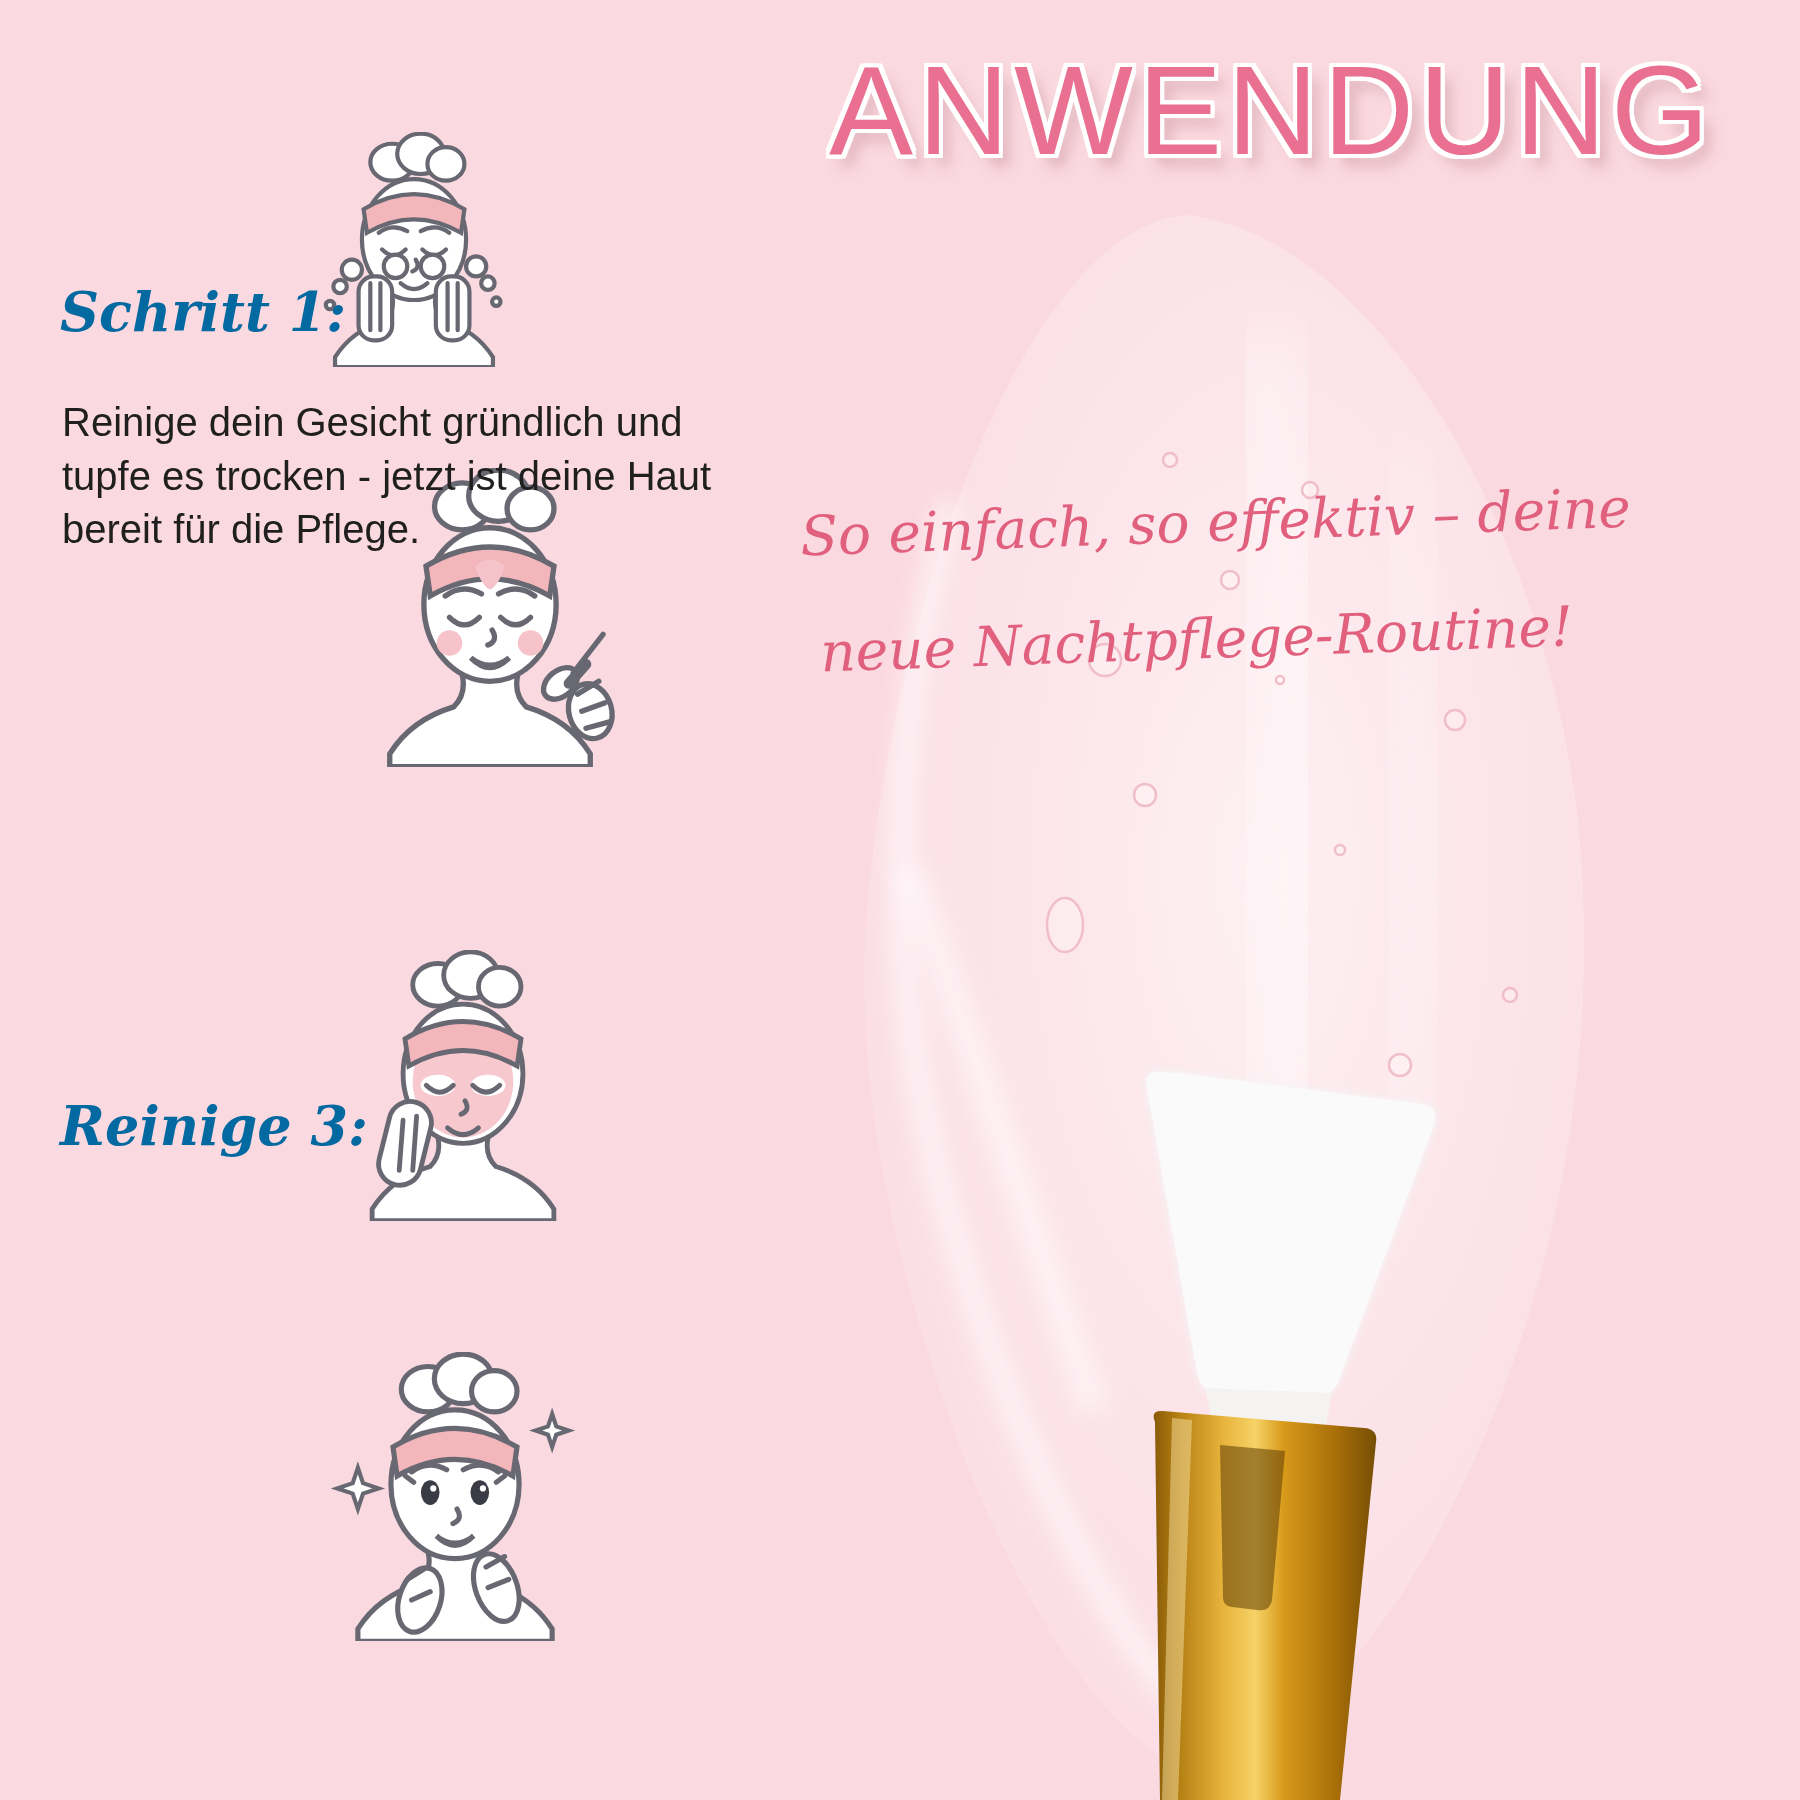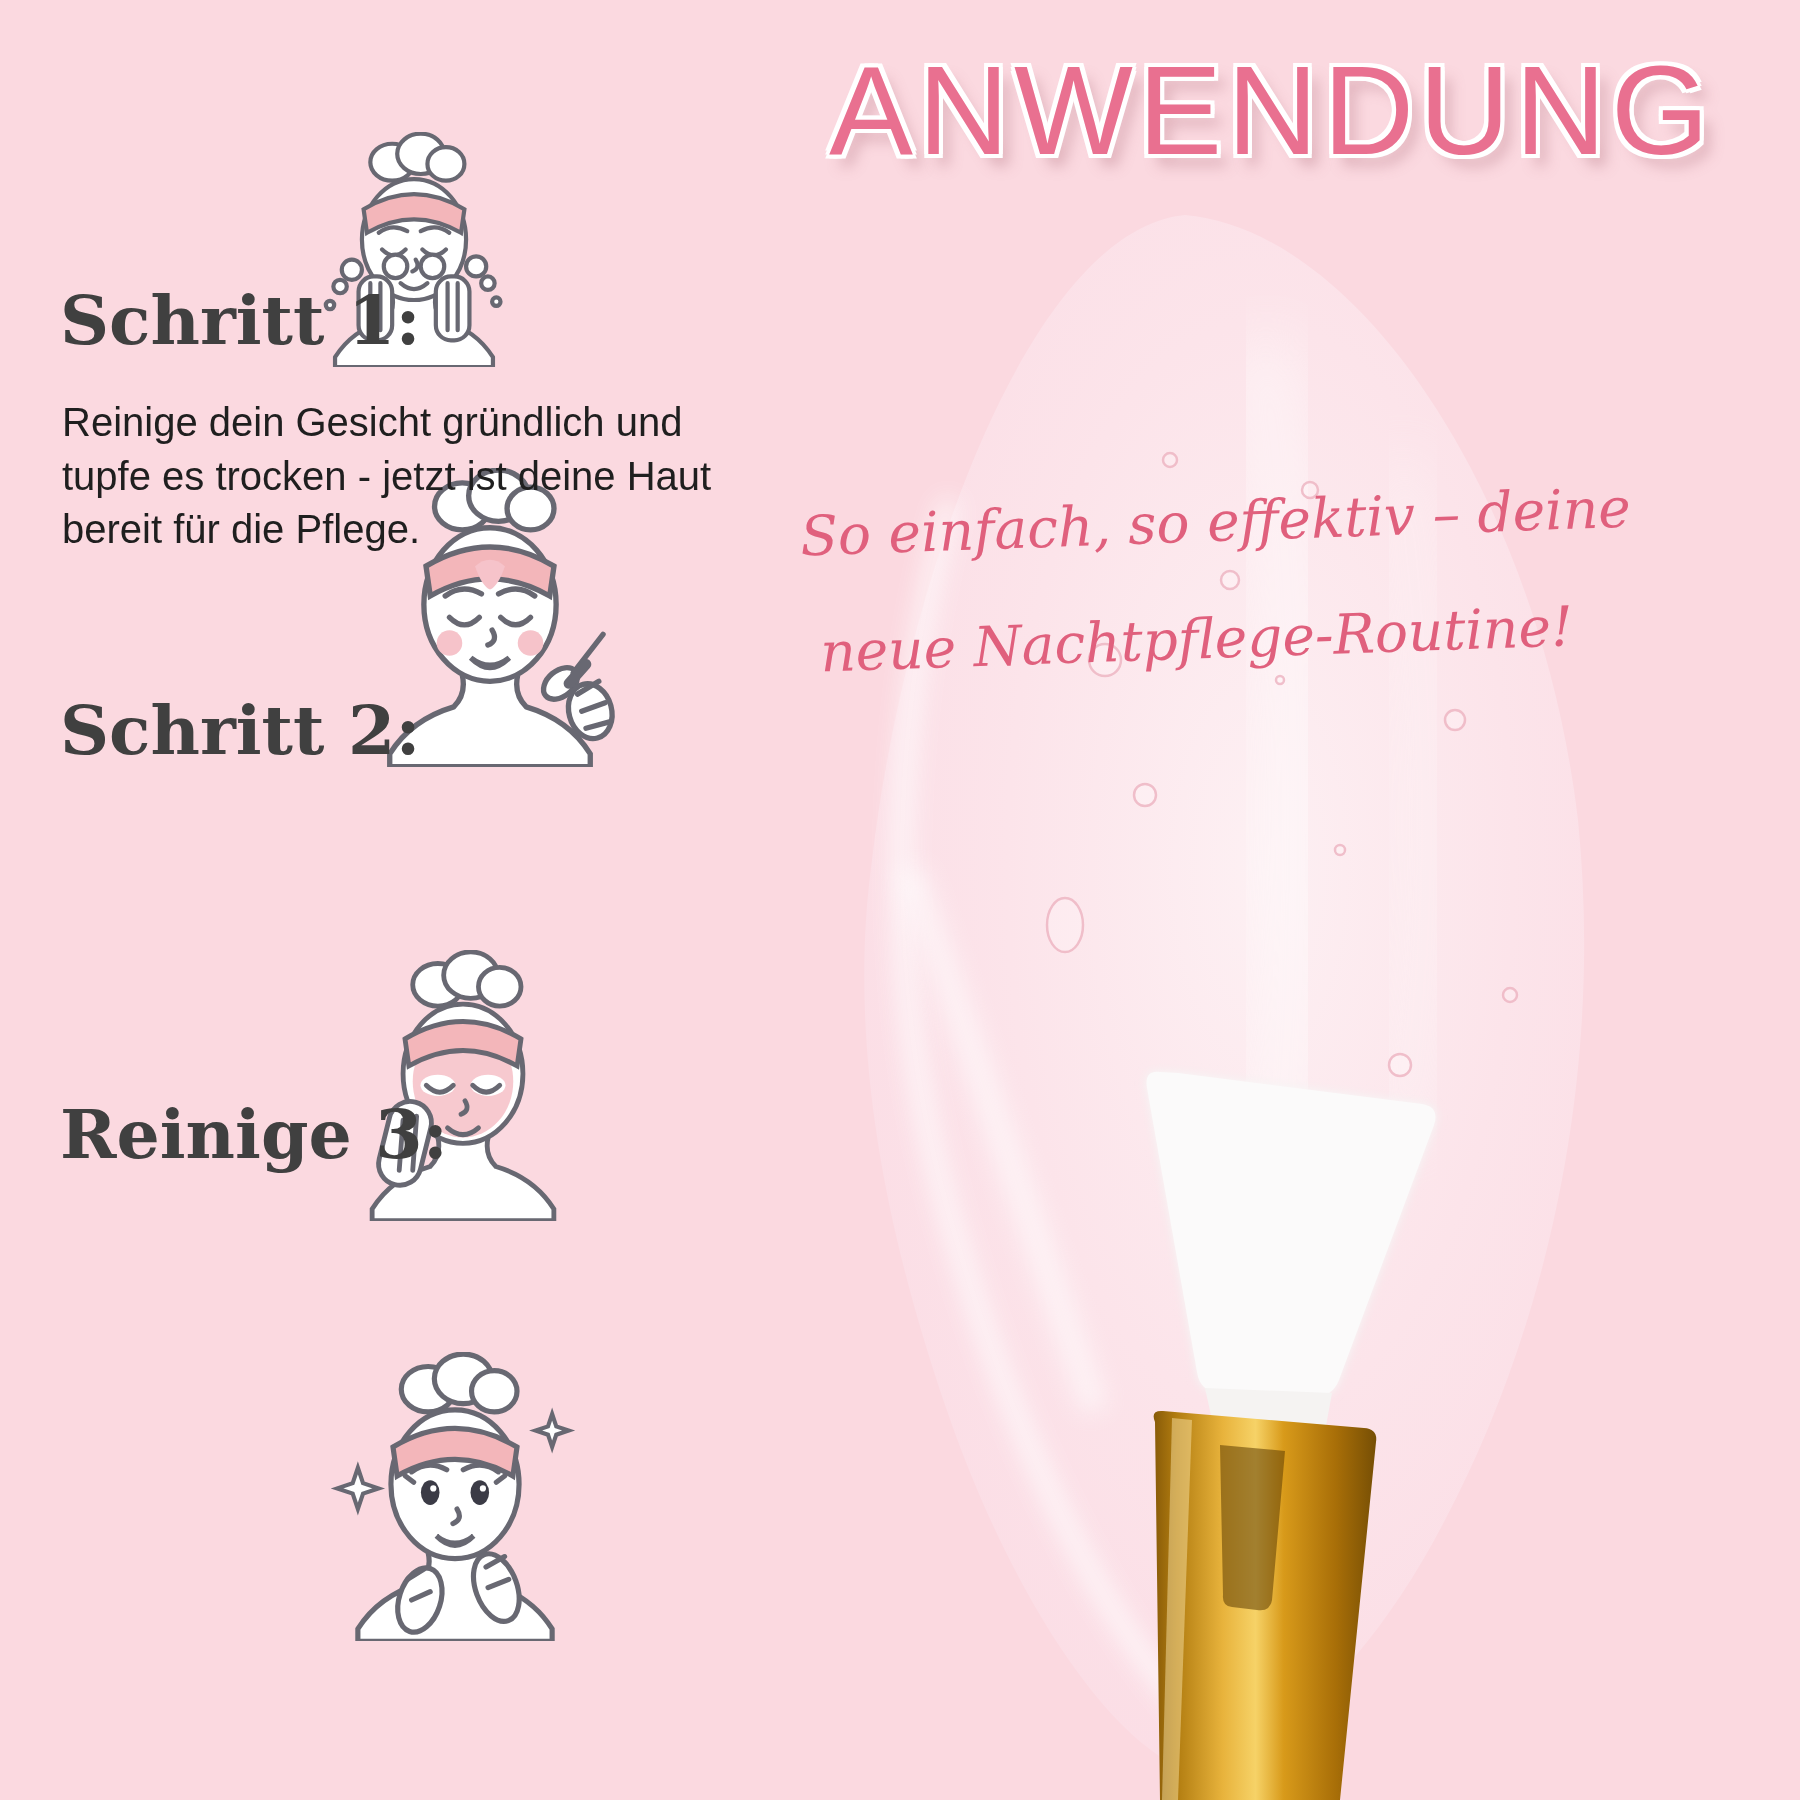--- a/index.html
+++ b/index.html
@@ -7,22 +7,22 @@
           font-family:"Liberation Sans",sans-serif;}
 
   
   .title{position:absolute;top:38px;right:86px;font-size:126px;font-weight:normal;
          letter-spacing:5px;color:#e97090;z-index:6;
          text-shadow:-4px -4px 0 #fff,4px -4px 0 #fff,-4px 4px 0 #fff,4px 4px 0 #fff,
                      0 -4px 0 #fff,0 4px 0 #fff,-4px 0 0 #fff,4px 0 0 #fff,
                      10px 12px 14px rgba(170,100,115,.35);}
 
   
-  .step-heading{position:absolute;font-family:"DejaVu Serif",serif;
-                font-weight:bold;font-size:68px;color:#404040;z-index:5;white-space:nowrap;}
+  .step-heading{position:absolute;font-family:"DejaVu Serif",serif;font-style:italic;
+                font-weight:bold;font-size:54px;color:#0369a1;z-index:5;white-space:nowrap;}
   .step-text{position:absolute;font-size:40px;line-height:1.34;color:#1f1f1f;
              white-space:pre-line;z-index:5;}
   .step-icon{position:absolute;z-index:4;}
 
   
   .ln{fill:#fff;stroke:#686872;stroke-width:2.5;}
   .st{fill:none;stroke:#686872;stroke-width:2.5;stroke-linecap:round;}
   .band{fill:#f3b6ba;stroke:#686872;stroke-width:2.5;}
   .blushfill{fill:#f6c3ca;stroke:none;}
   .spark{fill:#fff;stroke:#686872;stroke-width:2;}
@@ -160,21 +160,20 @@
     <path d="M56 70 q7 7 14 0" class="st"></path>
       <path d="M80 70 q7 7 14 0" class="st"></path>
     <path d="M76 76 q3 5 -2 7" class="st"></path>
     <path d="M66 89 q9 9 18 0 q-9 7 -18 0 Z" class="ln"></path>
     <ellipse cx="108" cy="101" rx="9" ry="6" transform="rotate(-40 108 101)" class="ln"></ellipse>
     <path d="M114 96 L128 78" class="st"></path>
     <path d="M112 101 L120 92" style="stroke:#686872;stroke-width:5;fill:none;stroke-linecap:round"></path>
     <ellipse cx="122" cy="114" rx="10" ry="13" transform="rotate(-15 122 114)" class="ln"></ellipse>
     <path d="M116 106 l10 -6 M118 114 l11 -4 M120 122 l11 -3" class="st"></path>
   </svg>
-  <div class="step-heading" style="left:60px;top:690px">Schritt 2:</div>
 
   <svg class="step-icon" style="left:318px;top:950px;width:290px" viewBox="0 0 150 140">
     <path d="M62 97 Q64 106 58 112 Q38 118 28 134 L28 140 L122 140 L122 134 Q112 118 92 112 Q86 106 88 97" class="ln"></path>
     <ellipse cx="62" cy="18" rx="13" ry="11" class="ln"></ellipse>
     <ellipse cx="79" cy="13" rx="14" ry="12" class="ln"></ellipse>
     <ellipse cx="94" cy="19" rx="11" ry="10" class="ln"></ellipse>
     <ellipse cx="75" cy="64" rx="31" ry="36" class="ln"></ellipse>
     <ellipse cx="75" cy="68" rx="26" ry="29" class="blushfill" opacity="0.9"></ellipse>
     <path d="M45 46 Q75 28 105 46 L103 60 Q75 44 47 60 Z" class="band"></path>
     <ellipse cx="62" cy="70" rx="9" ry="5.5" fill="#fff"></ellipse>

